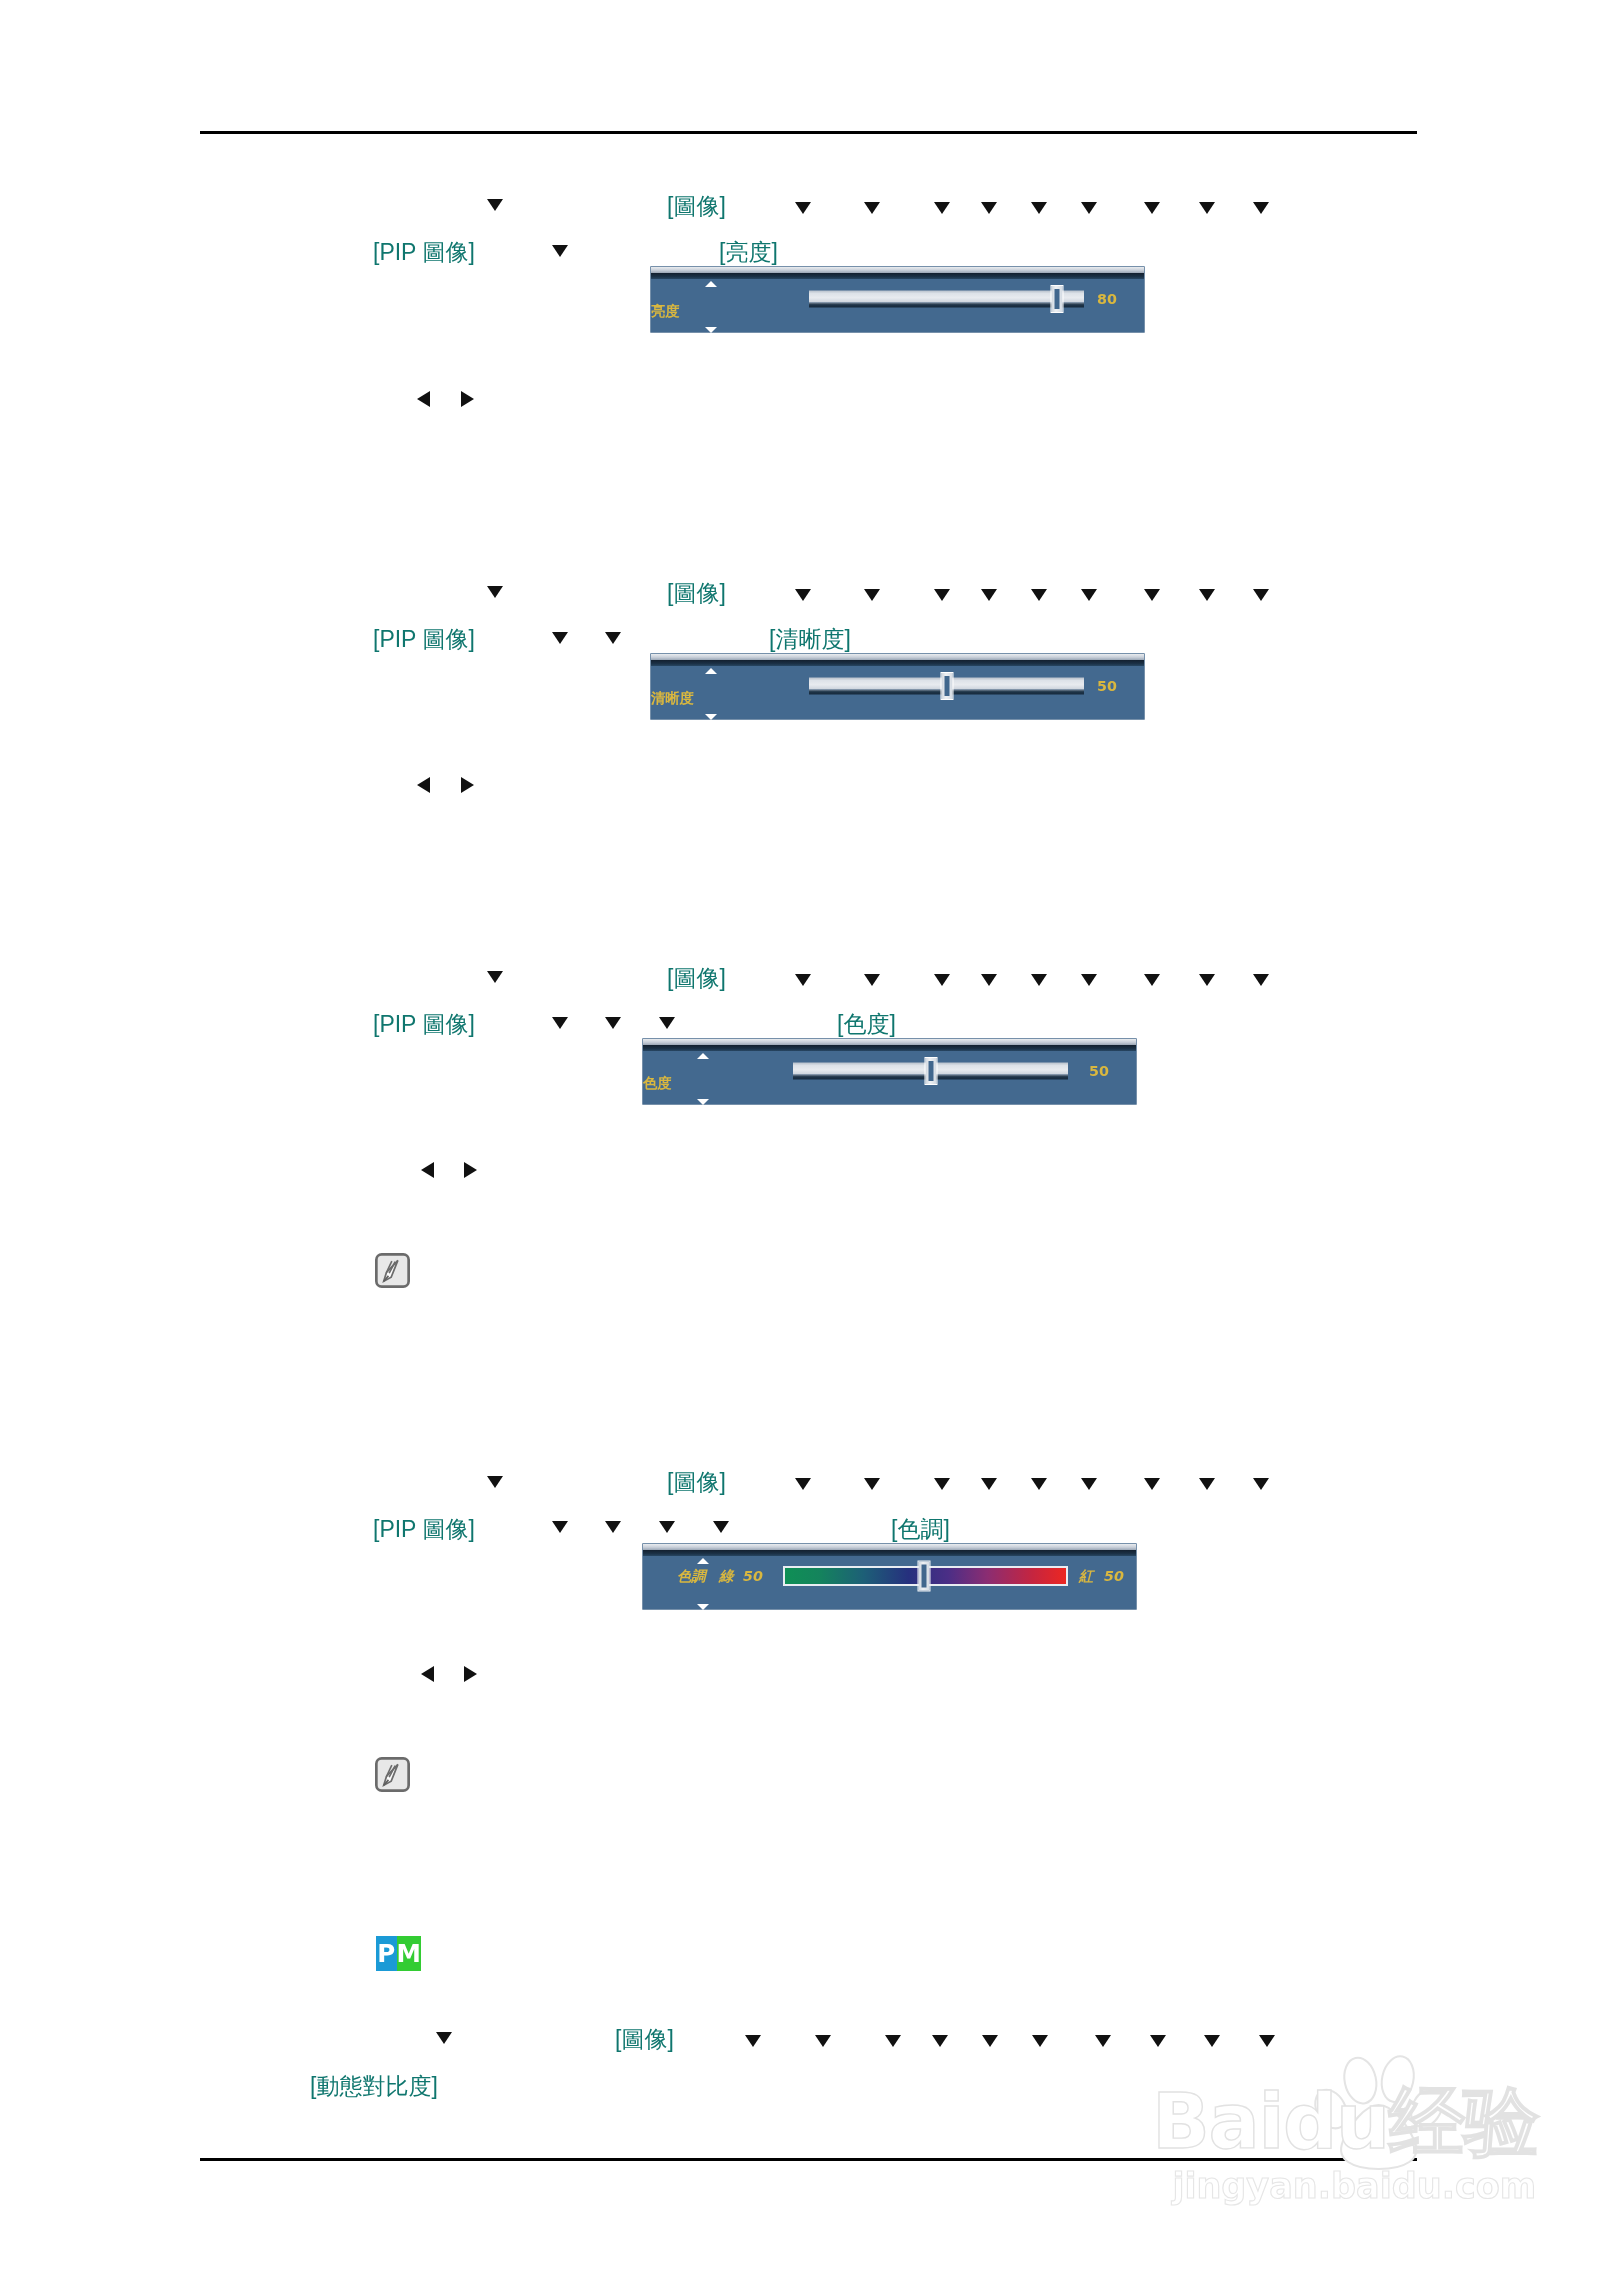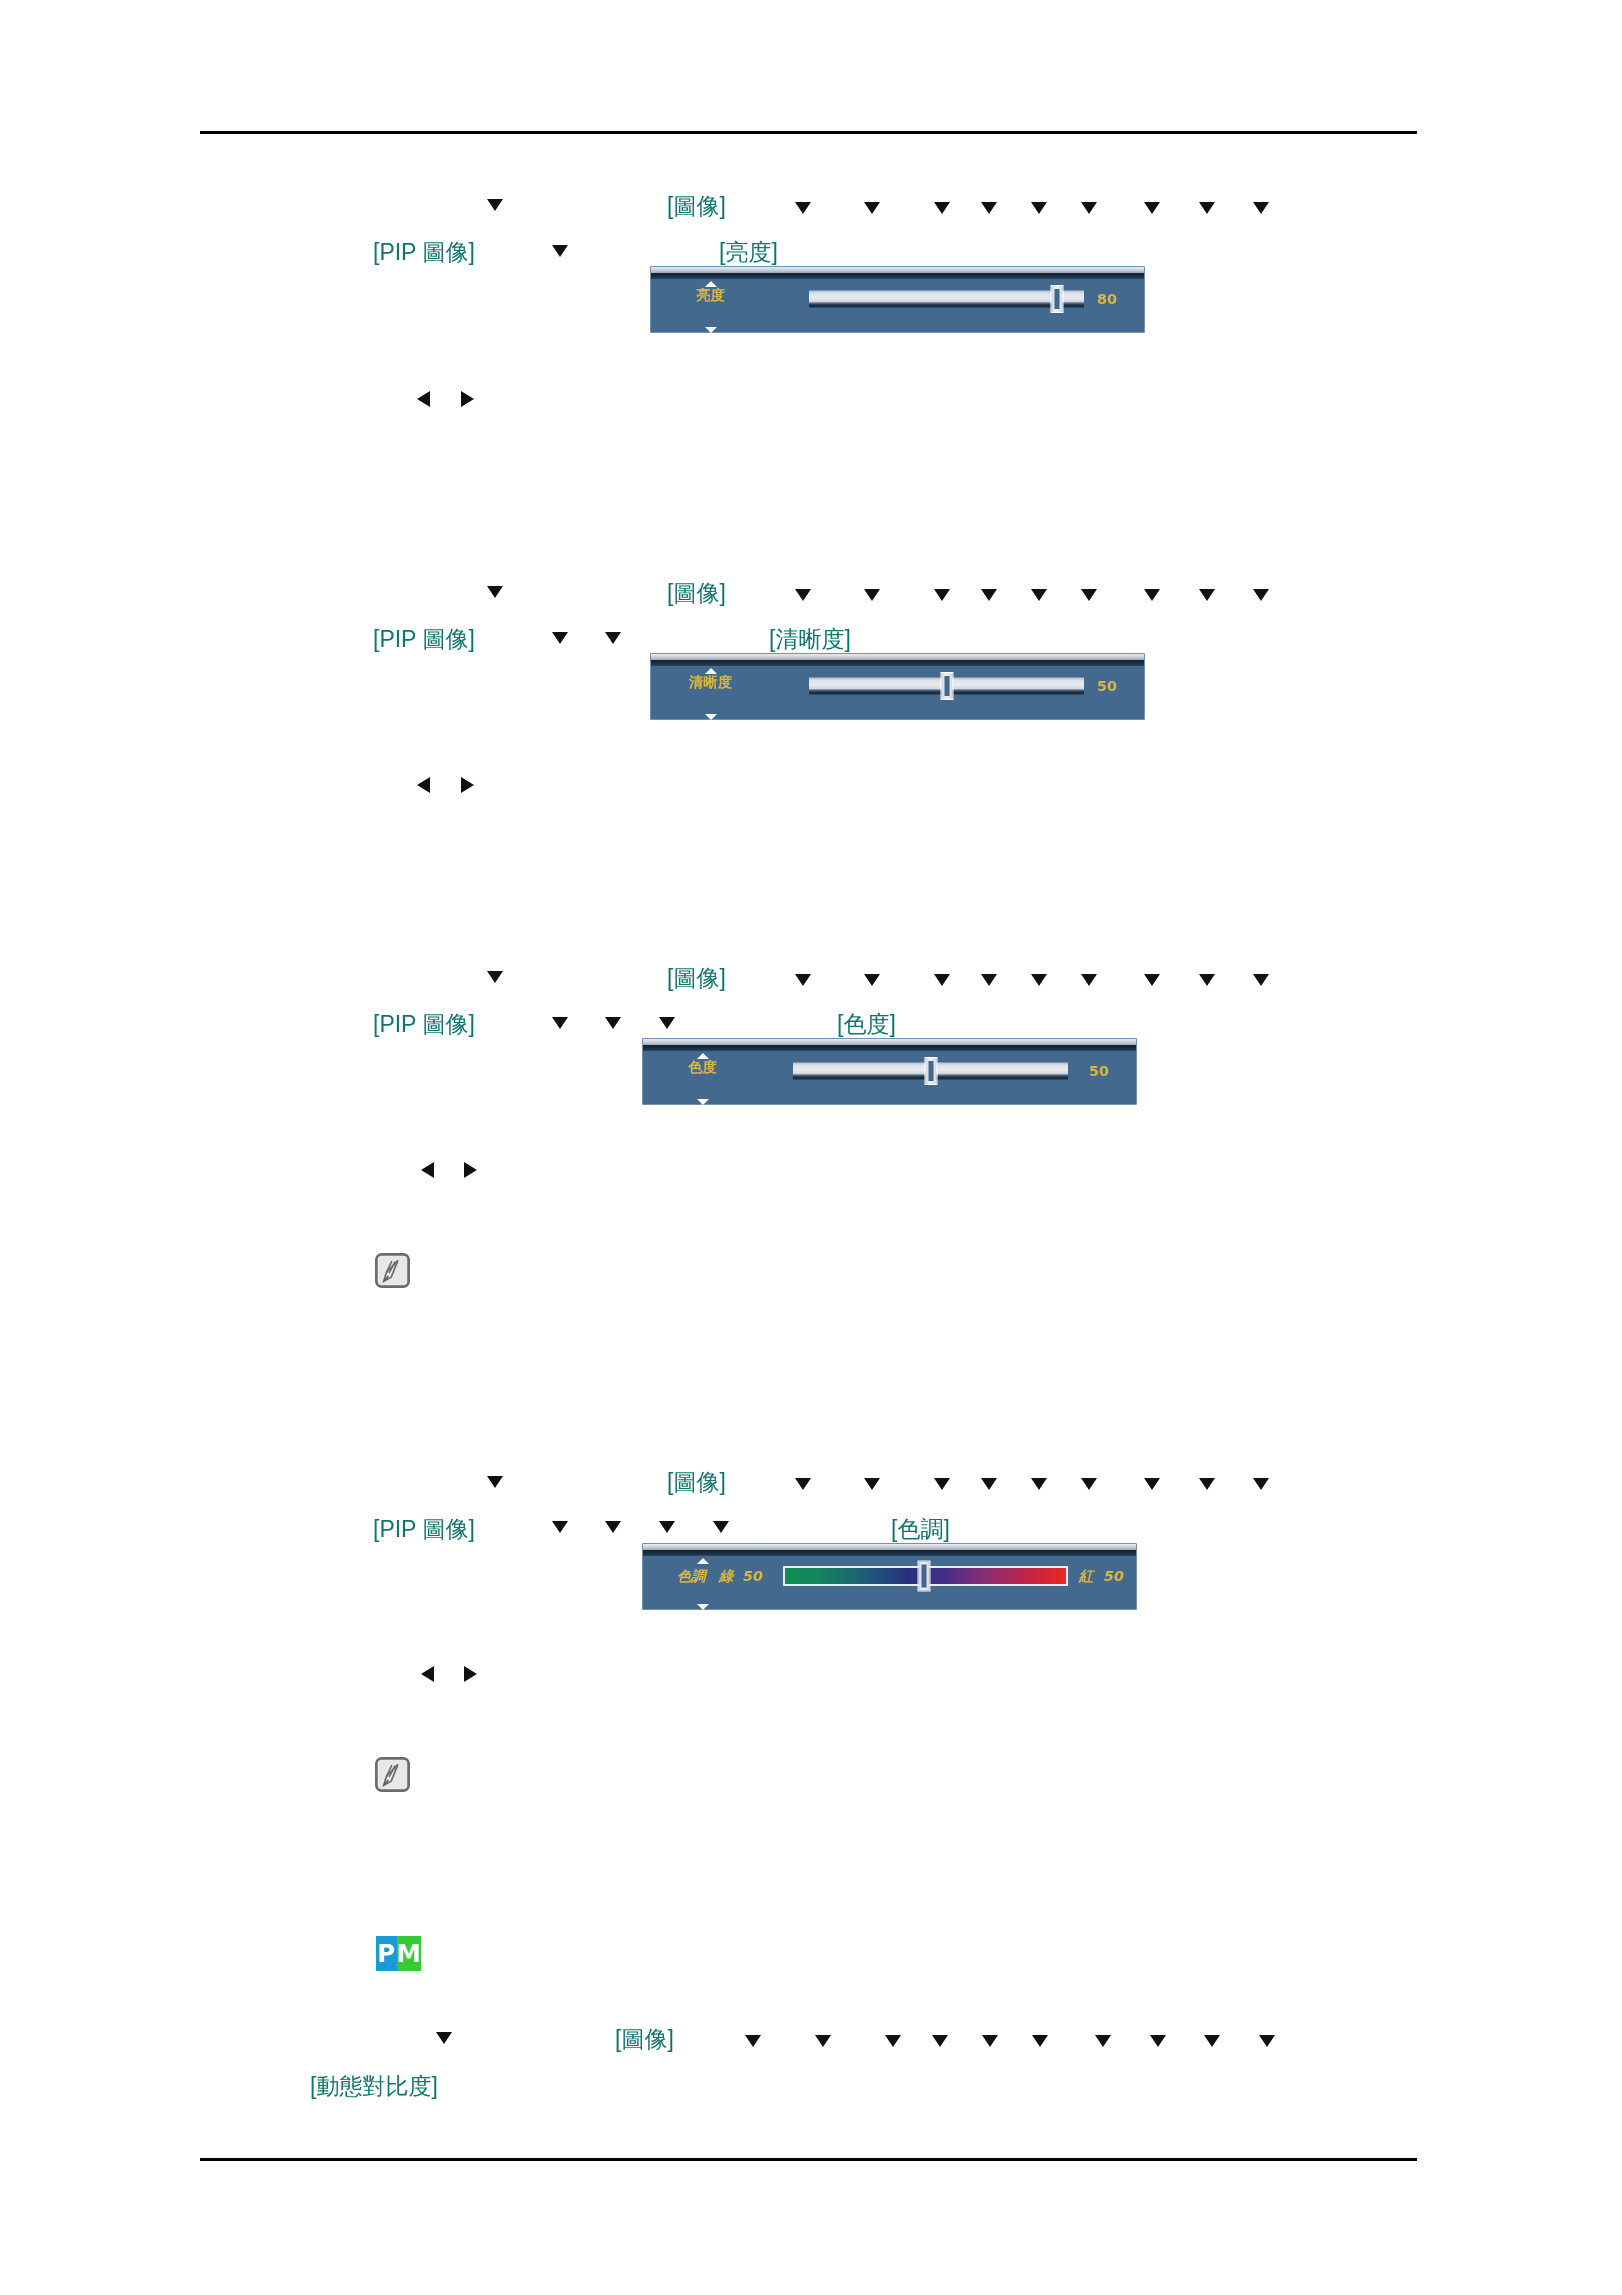--- a/index.html
+++ b/index.html
@@ -98,23 +98,22 @@
     border-left: 6.1px solid transparent;
     border-right: 6.1px solid transparent;
   }
   .osd-up { border-bottom: 6.8px solid #ffffff; }
   .osd-dn { border-top: 6.8px solid #ffffff; }
 
   .osd .label {
     position: absolute;
     left: 0;
     width: 119px;
-    top: 28px;
+    top: 44px;
     transform: translateY(-50%);
-    text-align: center;
     font-family: "DejaVu Sans", sans-serif;
     font-size: 14.3px;
     font-weight: 700;
     color: #d9b73f;
     white-space: nowrap;
   }
 
   .osd .sublabel {
     position: absolute;
     top: 32px;
@@ -458,15 +457,32 @@
     <div class="tri-down" style="left:982px; top:2035px;"></div>
     <div class="tri-down" style="left:1032px; top:2035px;"></div>
     <div class="tri-down" style="left:1095px; top:2035px;"></div>
     <div class="tri-down" style="left:1150px; top:2035px;"></div>
     <div class="tri-down" style="left:1204px; top:2035px;"></div>
     <div class="tri-down" style="left:1259px; top:2035px;"></div>
 
     <span class="bracket-label bold" style="left:310px; top:2071px;">[動態對比度]</span>
   </div>
 
+  <div class="watermark">
+    <div class="wm-paw">
+      <svg width="157" height="119" viewBox="0 0 230 175" aria-hidden="true">
+        <g fill="#ffffff" stroke="#e4e4e4" stroke-width="3">
+          <ellipse cx="78" cy="42" rx="23" ry="34" transform="rotate(-12 78 42)"></ellipse>
+          <ellipse cx="133" cy="40" rx="23" ry="34" transform="rotate(12 133 40)"></ellipse>
+          <ellipse cx="35" cy="84" rx="21" ry="30" transform="rotate(-28 35 84)"></ellipse>
+          <ellipse cx="176" cy="82" rx="21" ry="30" transform="rotate(28 176 82)"></ellipse>
+          <path d="M105 78 C84 78 62 108 52 132 C42 158 66 172 105 172 C144 172 168 158 158 132 C148 108 126 78 105 78 Z"></path>
+        </g>
+      </svg>
+    </div>
+    <div class="wm-main">
+      <span>Baidu</span><span>经验</span>
+    </div>
+    <div class="wm-sub">jingyan.baidu.com</div>
+  </div>
 
 </div>
 
 
 </body></html>

